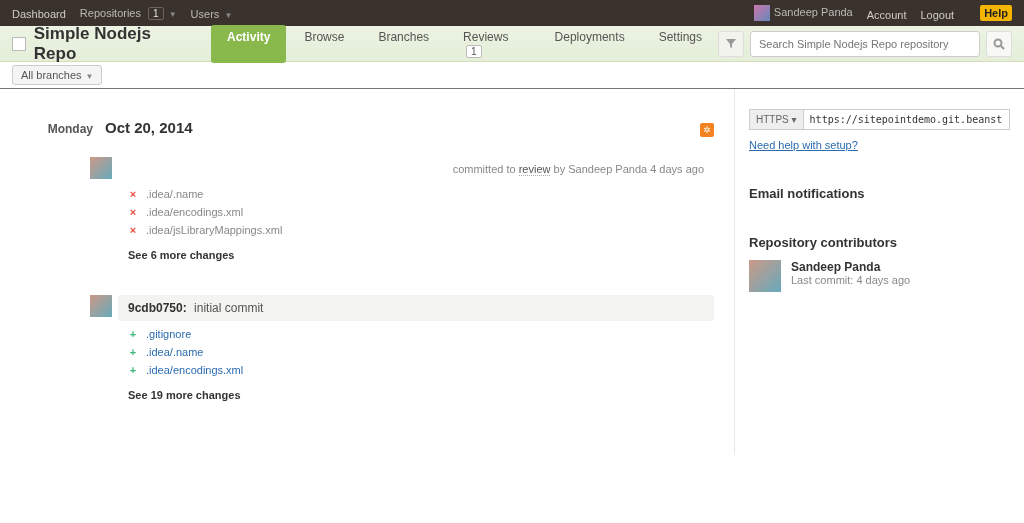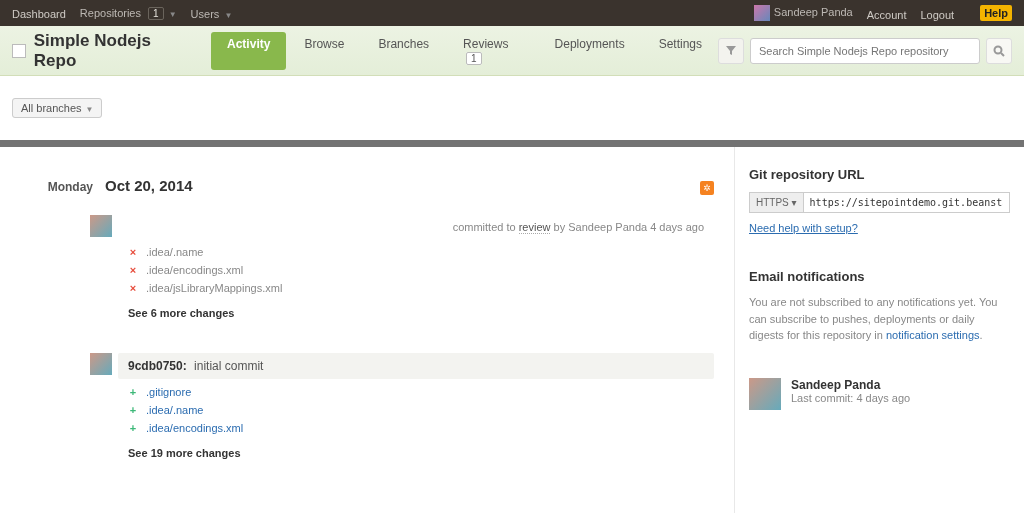--- a/index.html
+++ b/index.html
@@ -10,34 +10,34 @@
 .topbar { background: #3a332d; height: 26px; display: flex; align-items: center; padding: 0 12px; color: #bdb9b4; font-size: 11px; }
 .topbar .left, .topbar .right { display: flex; align-items: flex-end; gap: 14px; }
 .topbar .right { margin-left: auto; }
 .topbar a { color: #cfcbc5; }
 .topbar .badge { display: inline-block; border: 1px solid #6a645c; padding: 0 4px; margin-left: 4px; border-radius: 2px; font-size: 10px; color: #e6e3dd; }
 .topbar .dd { font-size: 8px; margin-left: 2px; color: #888; }
 .topbar .avatar-mini { width: 16px; height: 16px; background: linear-gradient(135deg,#c7a,#68b); display: inline-block; margin-right: 4px; vertical-align: middle; }
 .topbar .help { background: #f4b400; color: #222; padding: 2px 4px; border-radius: 2px; font-weight: bold; margin-left: 12px; }
 
 
-.header { background: linear-gradient(#ecf3e3,#e4eed8); border-bottom: 1px solid #d2deb8; height: 50px; display: flex; align-items: center; padding: 0 12px; }
+.header { background: linear-gradient(#ecf3e3,#e4eed8); border-bottom: 1px solid #d2deb8; height: 36px; display: flex; align-items: center; padding: 0 12px; }
 .header .chk { width: 14px; height: 14px; border: 1px solid #bbb; background: #fff; margin-right: 8px; }
 .header h1 { font-size: 17px; font-weight: bold; color: #333; margin-right: 16px; }
 .header .tabs { display: flex; gap: 2px; }
 .header .tab { padding: 5px 16px; color: #555; font-size: 12px; border-radius: 3px; }
 .header .tab.active { background: #89b84c; color: #fff; font-weight: bold; }
 .header .tab .badge { border: 1px solid #bbb; padding: 0 4px; margin-left: 3px; border-radius: 2px; font-size: 10px; background: #fff; }
 .header-right { margin-left: auto; display: flex; gap: 6px; }
 .filter-btn { width: 26px; height: 26px; background: #f3f3ee; border: 1px solid #ddd; border-radius: 3px; display: flex; align-items: center; justify-content: center; color: #888; }
 .search-box { width: 230px; height: 26px; border: 1px solid #ccc; border-radius: 3px; padding: 0 8px; font-size: 11px; color: #999; background: #fff; }
 .search-go { width: 26px; height: 26px; border: 1px solid #ddd; background: #f8f8f4; border-radius: 3px; display: flex; align-items: center; justify-content: center; color: #888; }
 
 
-.subbar { padding: 25px 12px; border-bottom: 7px solid #737373; }
+.subbar { padding: 6px 12px; border-bottom: 1px solid #737373; }
 .dropdown-btn { background: #f4f4f4; border: 1px solid #ccc; border-radius: 3px; padding: 3px 8px; font-size: 11px; color: #555; }
 .dropdown-btn .dd { font-size: 8px; margin-left: 4px; color: #888; }
 
 
 .wrap { display: flex; }
 .main { flex: 1; padding: 30px 20px 20px 20px; }
 .sidebar { width: 290px; border-left: 1px solid #e8e8e8; padding: 20px 14px; }
 
 
 .dayhead { display: flex; align-items: baseline; margin-bottom: 20px; }
@@ -203,37 +203,34 @@
                 <a class="file-link">.idea/encodings.xml</a>
               </div>
           </div>
           <div class="see-more">See 19 more changes</div>
         </div>
       </div>
     </div>
   </div>
 
   <div class="sidebar">
-    <div class="sb-title">Git repository URL</div>
     <div class="url-row">
       <div class="proto">
         <span>HTTPS</span> <span class="dd">▾</span>
       </div>
       <input class="url-input" value="https://sitepointdemo.git.beanstalkapp.com/" style="">
     </div>
     <a href="#" class="help-link">Need help with setup?</a>
 
     <div class="sb-section">
       <div class="sb-title">Email notifications</div>
-      <div class="sb-text">
-        <span>You are not subscribed to any notifications yet. You can subscribe to pushes, deployments or daily digests for this repository in </span><a href="#">notification settings</a>.
-      </div>
     </div>
 
     <div class="sb-section">
+      <div class="sb-title">Repository contributors</div>
       <div class="contrib">
         <div class="avatar"></div>
         <div>
           <div class="name">Sandeep Panda</div>
           <div class="sub">Last commit: 4 days ago</div>
         </div>
       </div>
     </div>
   </div>
 </div>

